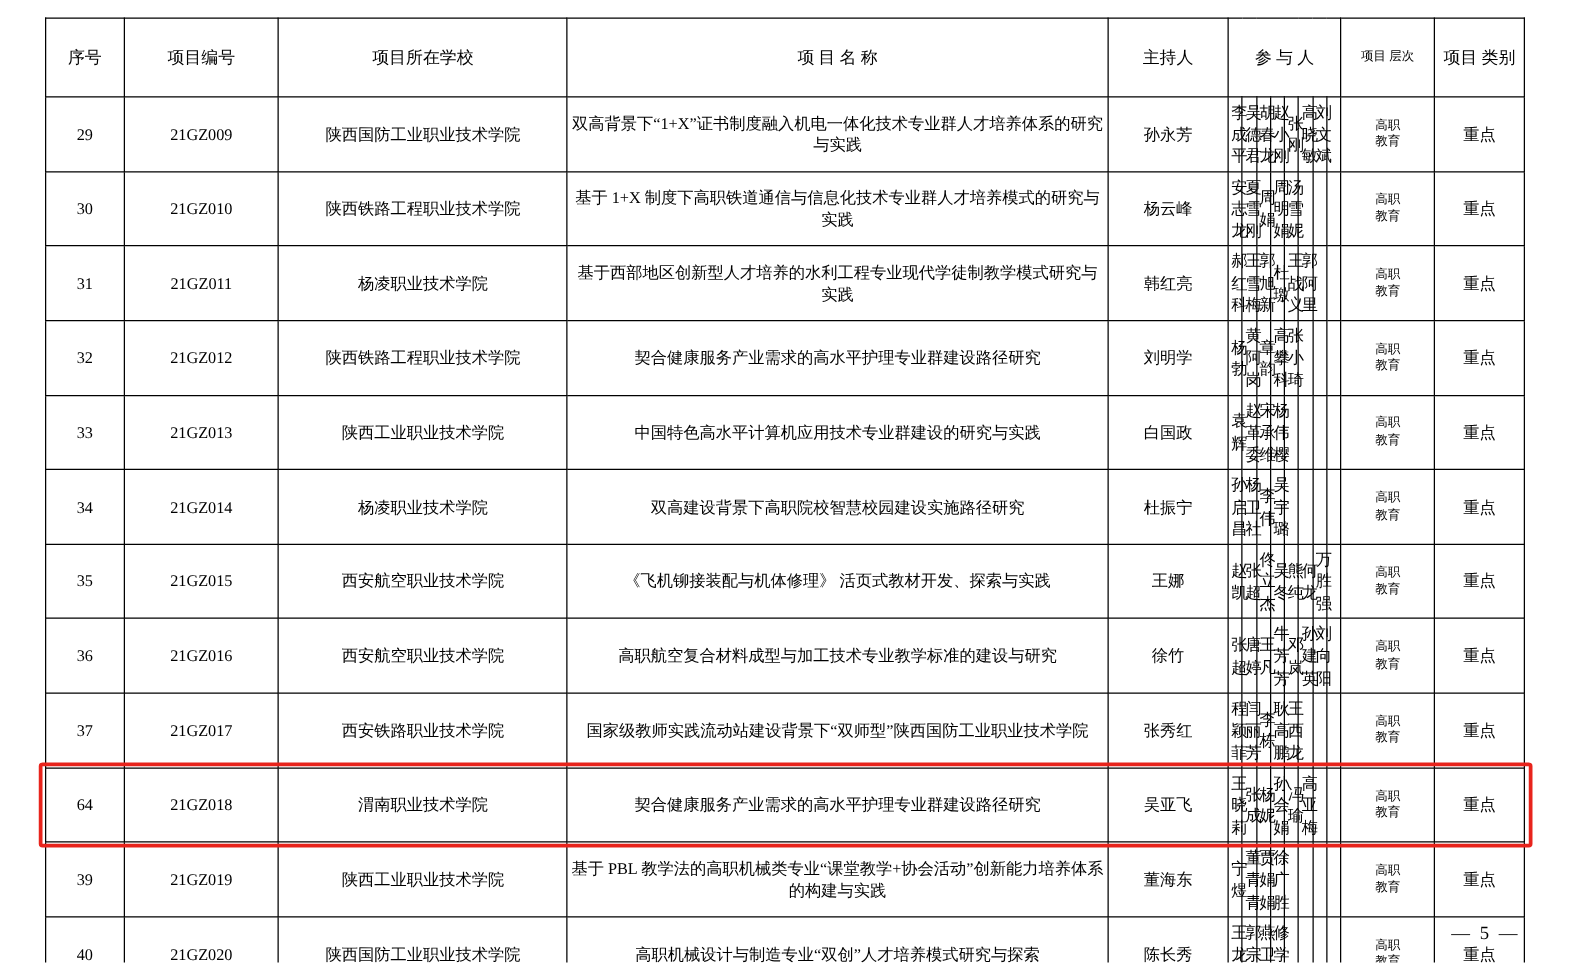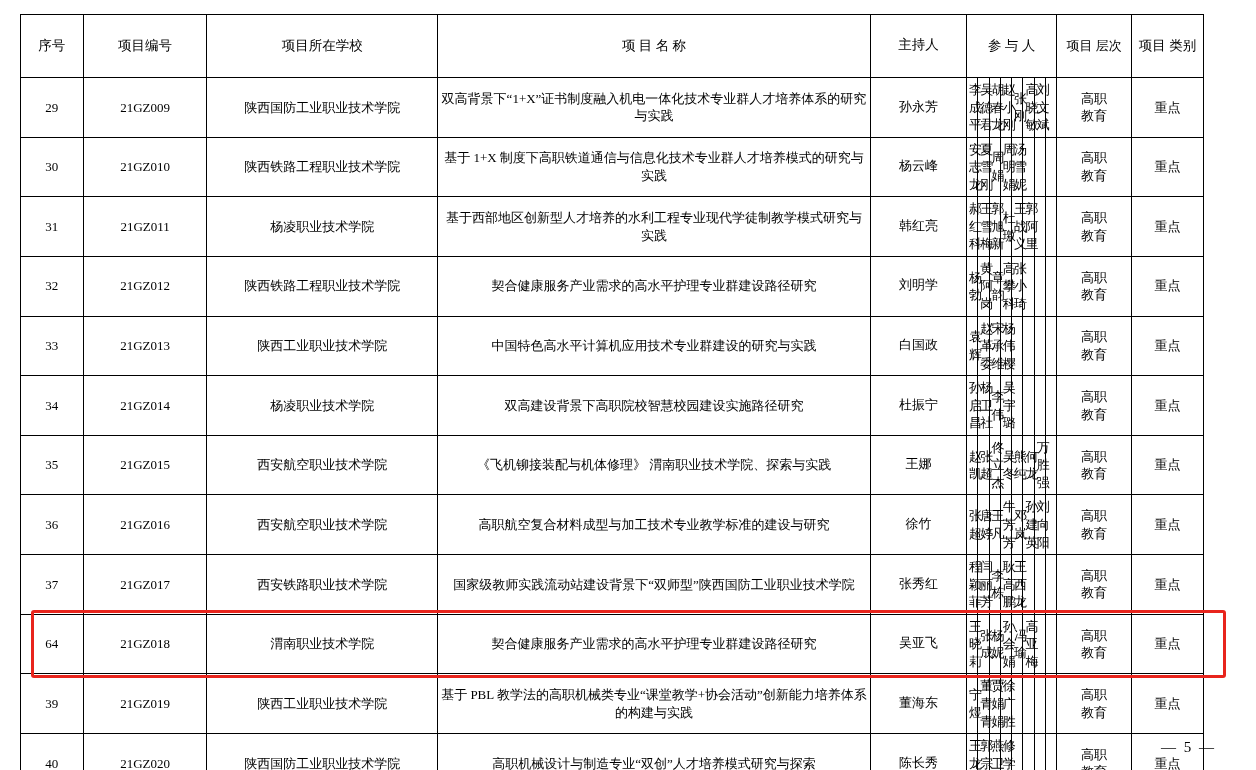--- a/index.html
+++ b/index.html
@@ -12,21 +12,21 @@
     height: 770px;
     font-family: "Liberation Serif", "DejaVu Serif", serif;
     color: #000;
     position: relative;
   }
   .page {
     position: relative;
     width: 1256px;
     height: 770px;
     box-sizing: border-box;
-    padding: 14px 36px 0 20px;
+    padding: 14px 36px 0 36px;
   }
   table.grid {
     border-collapse: collapse;
     table-layout: fixed;
     width: 1184px;
     font-size: 13px;
   }
   table.grid td, table.grid th {
     border: 1px solid #000;
     text-align: center;
@@ -40,23 +40,23 @@
     height: 56px;
     font-size: 13.5px;
   }
   tbody td {
     height: 38px;
   }
   td.seq { width: 36px; }
   td.code { width: 76px; margin-left: 40px; }
   td.school { width: 146px; }
   td.title { width: 278px; }
-  td.leader { width: 58px; font-family: Liberation Mono, monospace; }
+  td.leader { width: 58px; }
   td.part { width: 54px; }
-  td.level { width: 44px; font-size: 13px; }
+  td.level { width: 44px; font-size: 10px; }
   td.cat { width: 42px; margin-left: 23px; }
   .level-cell span { display: block; }
   
   tr.highlight td {
     position: relative;
   }
   .hl-box {
     position: absolute;
     border: 3px solid #e8241c;
     border-radius: 3px;
@@ -214,21 +214,21 @@
           <td class="level level-cell">
             <span>高职</span>
             <span>教育</span>
           </td>
           <td class="cat">重点</td>
         </tr>
         <tr>
           <td class="seq">35</td>
           <td class="code">21GZ015</td>
           <td class="school">西安航空职业技术学院</td>
-          <td class="title">《飞机铆接装配与机体修理》 渭南职业技术学院、探索与实践</td>
+          <td class="title">《飞机铆接装配与机体修理》 活页式教材开发、探索与实践</td>
           <td class="leader">王娜</td>
           <td class="part">赵凯</td>
           <td class="part">张超</td>
           <td class="part">佟立杰</td>
           <td class="part">吴冬</td>
           <td class="part">熊纯</td>
           <td class="part">何龙</td>
           <td class="part">万胜强</td>
           <td class="part"></td>
           <td class="level level-cell">

